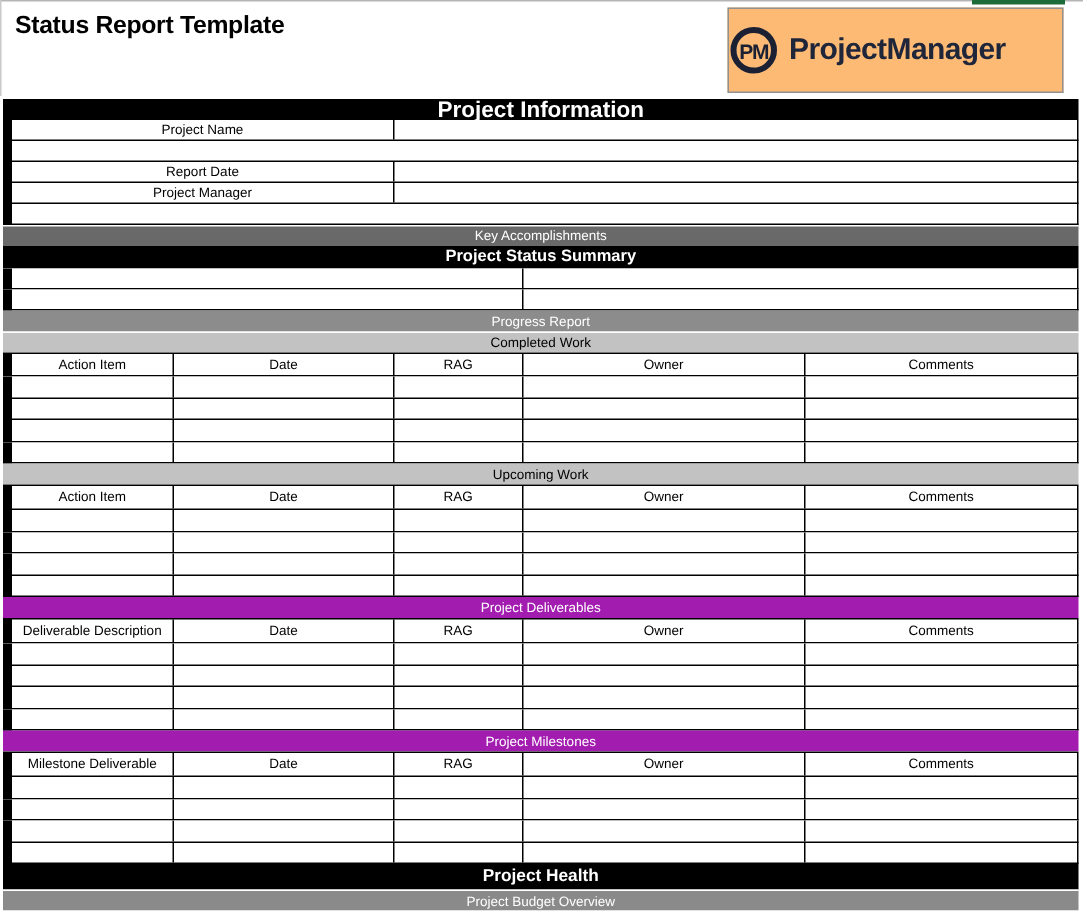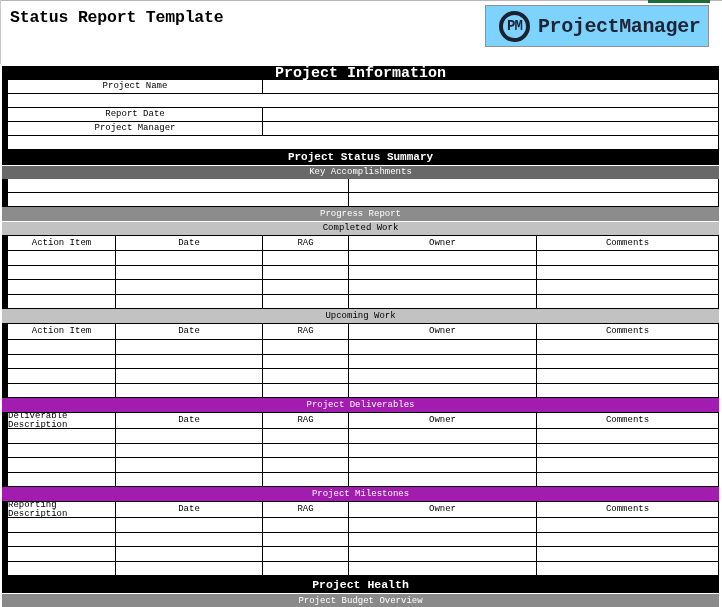--- a/index.html
+++ b/index.html
@@ -1,30 +1,30 @@
 <!DOCTYPE html>
 <html><head>
 <meta charset="utf-8">
 <style>
   * { margin:0; padding:0; box-sizing:border-box; }
   html,body { background:#fff; }
   .page {
     position:relative; width:722px; height:607px; overflow:hidden;
-    background:#ffffff; font-family:Liberation Mono, monospace; color:#000;
+    background:#ffffff; font-family:Liberation Sans, sans-serif; color:#000;
   }
   .top-hairline { position:absolute; left:0; top:0; width:722px; height:1px; background:#b5b5b5; }
   .left-hairline { position:absolute; left:0; top:0; width:1px; height:64px; background:#c9c9c9; }
   .green-accent { position:absolute; left:648px; top:0; width:62px; height:3px; background:#1e6b3a; }
 
   .page-title { position:absolute; left:10px; top:8px; font-size:16.5px; font-weight:bold; letter-spacing:-0.2px; }
 
   .logo-box {
-    position:absolute; left:485px; top:5px; width:224px; height:42px;
-    border:1px solid #919191; background:#7dd3fc;
-    display:flex; align-items:center; padding-left:13px;
+    position:absolute; left:485px; top:5px; width:224px; height:57px;
+    border:1px solid #919191; background:#fdba74;
+    display:flex; align-items:center; padding-left:1px;
   }
   .logo-circle {
     width:31px; height:31px; border:4.5px solid #1b2133; border-radius:50%;
     display:flex; align-items:center; justify-content:center; flex:0 0 auto;
   }
   .logo-monogram { font-size:14px; font-weight:bold; color:#1b2133; letter-spacing:-0.8px; }
   .logo-brand { margin-left:8px; font-size:20px; font-weight:bold; color:#20263a; letter-spacing:-0.4px; }
 
   .sheet { position:absolute; left:2px; top:66px; width:717px; }
 
@@ -89,22 +89,22 @@
       <div class="c"></div>
     </div>
     <div class="row info-row">
       <div class="c">Project Manager</div>
       <div class="c"></div>
     </div>
     <div class="row info-row">
       <div class="c"></div>
     </div>
 
+    <div class="bar bar-ka">Key Accomplishments</div>
     <div class="bar bar-black bar-pss">Project Status Summary</div>
-    <div class="bar bar-ka">Key Accomplishments</div>
 
     <div class="row ka-row">
       <div class="c"></div>
       <div class="c"></div>
     </div>
     <div class="row ka-row">
       <div class="c"></div>
       <div class="c"></div>
     </div>
 
@@ -219,21 +219,21 @@
       <div class="c"></div>
         <div class="c"></div>
         <div class="c"></div>
         <div class="c"></div>
         <div class="c"></div>
     </div>
 
     <div class="bar bar-dm">Project Milestones</div>
 
     <div class="row cols5 hdr hdr-std">
-      <div class="c">Reporting Description</div>
+      <div class="c">Milestone Deliverable</div>
       <div class="c">Date</div>
       <div class="c">RAG</div>
       <div class="c">Owner</div>
       <div class="c">Comments</div>
     </div>
     <div class="row cols5 trow">
       <div class="c"></div>
         <div class="c"></div>
         <div class="c"></div>
         <div class="c"></div>

